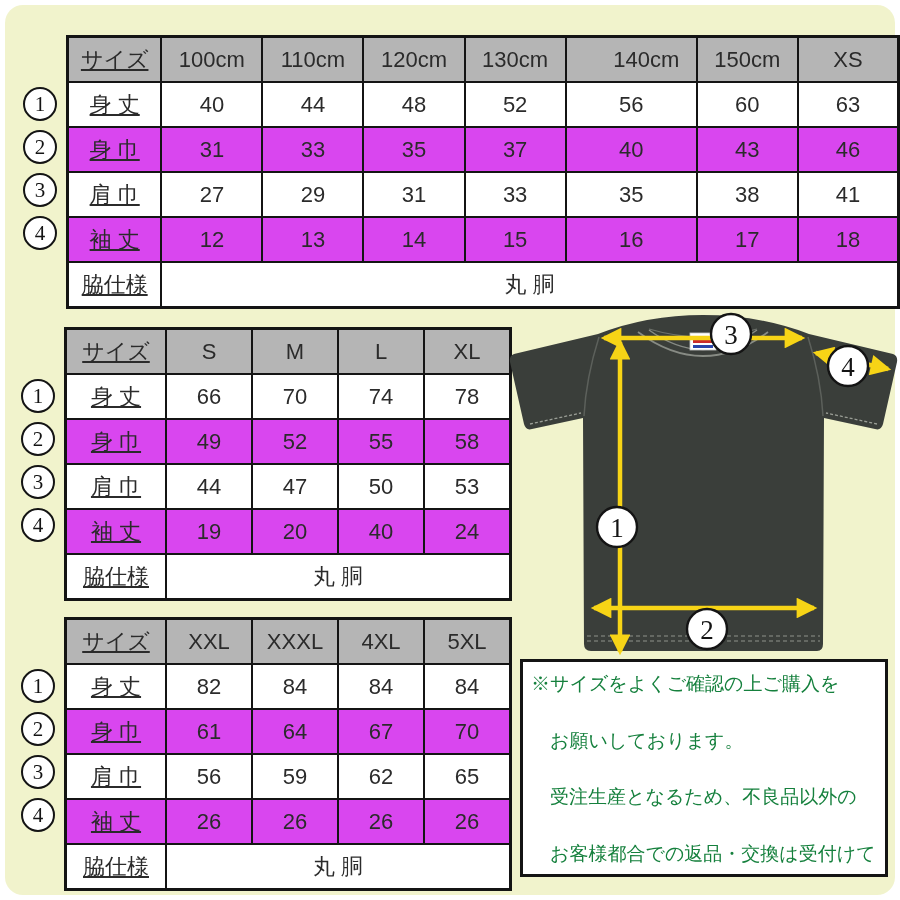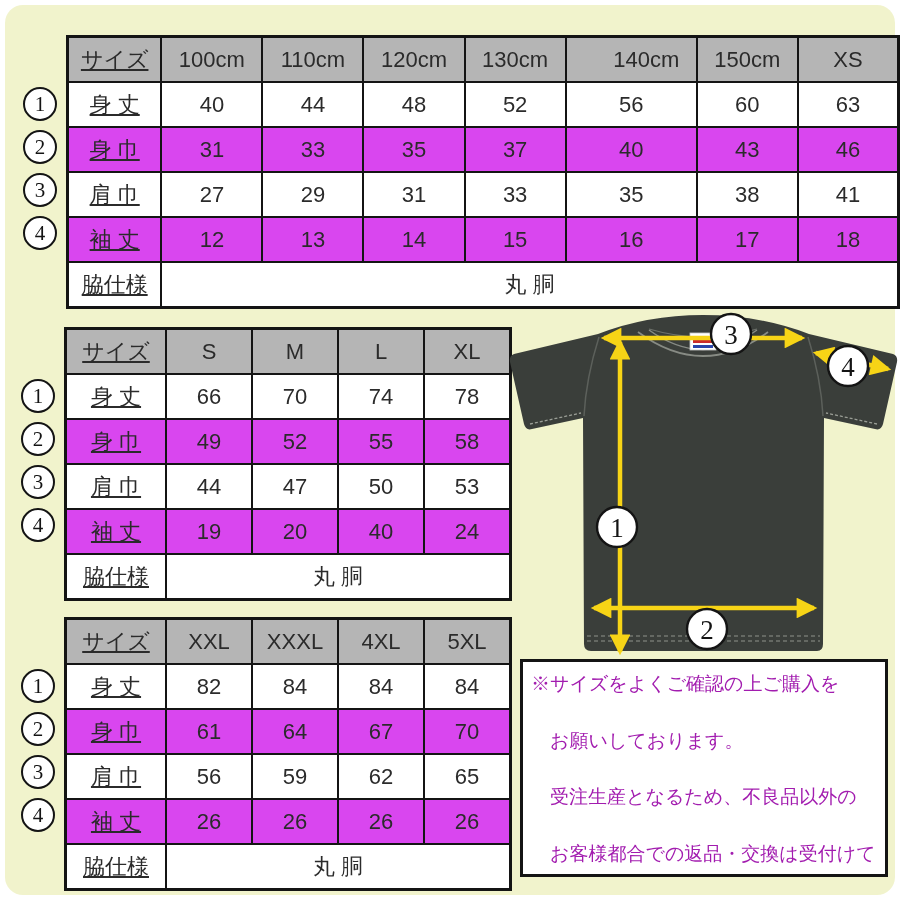--- a/index.html
+++ b/index.html
@@ -16,21 +16,21 @@
   table.grid tr.shade td { background:#d946ef; }
   table.grid td.lblcol { font-size:22px;text-decoration:underline; }
 
   .circ { position:absolute; left:3px; width:30px; height:30px; border:2px solid #141414; border-radius:50%;
           background:#fff; display:flex; align-items:center; justify-content:center;
           font-family:"Liberation Serif", serif; font-size:21px; color:#141414; }
 
   
   .note { position:absolute; left:520px; top:659px; width:368px; height:218px; box-sizing:border-box;
           background:#ffffff; border:3px solid #141414; padding:8px 4px 6px 8px;
-          font-size:19px; line-height:28.6px; color:#a21caf; }
+          font-size:19px; line-height:28.6px; color:#15803d; }
   .note .ln { white-space:nowrap; }
   .note .ln.indent { padding-left:19px;margin-top:28px; }
 
   
   .diagram { position:absolute; left:504px; top:308px; }
   .marker-text { font-family:"Liberation Serif", serif; font-size:27px; fill:#141414; }
 </style>
 </head>
 <body>
 

